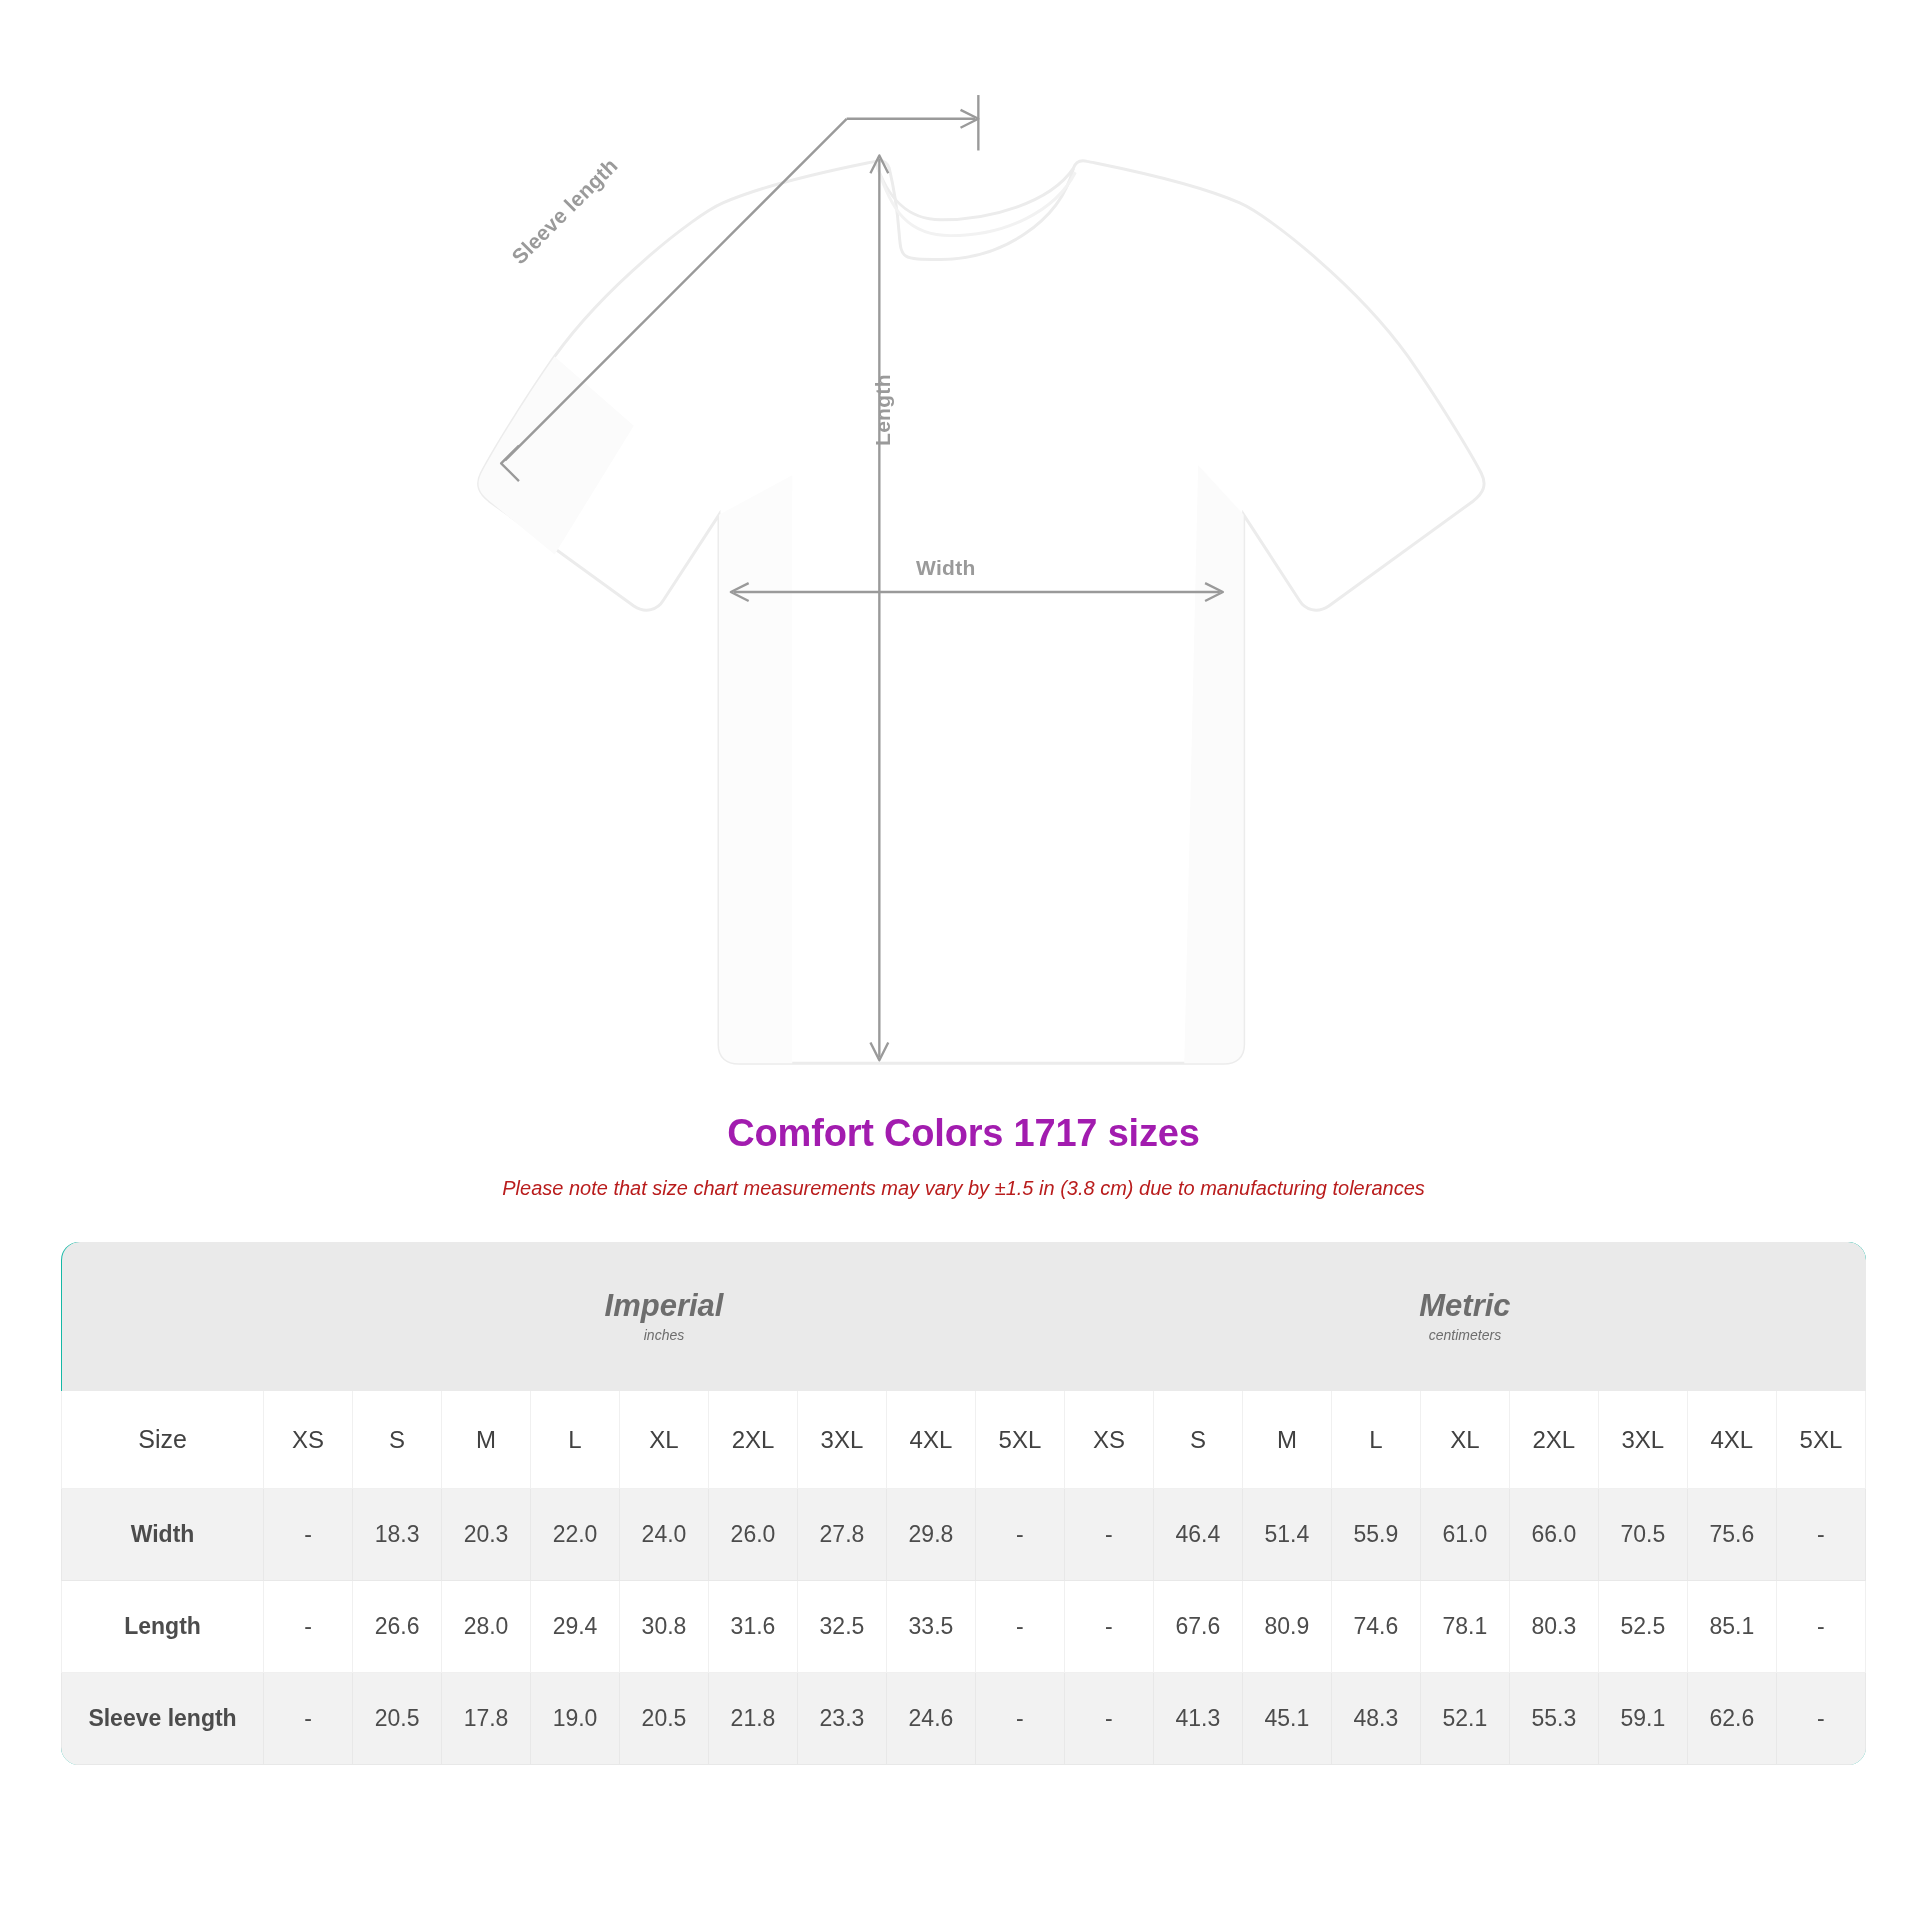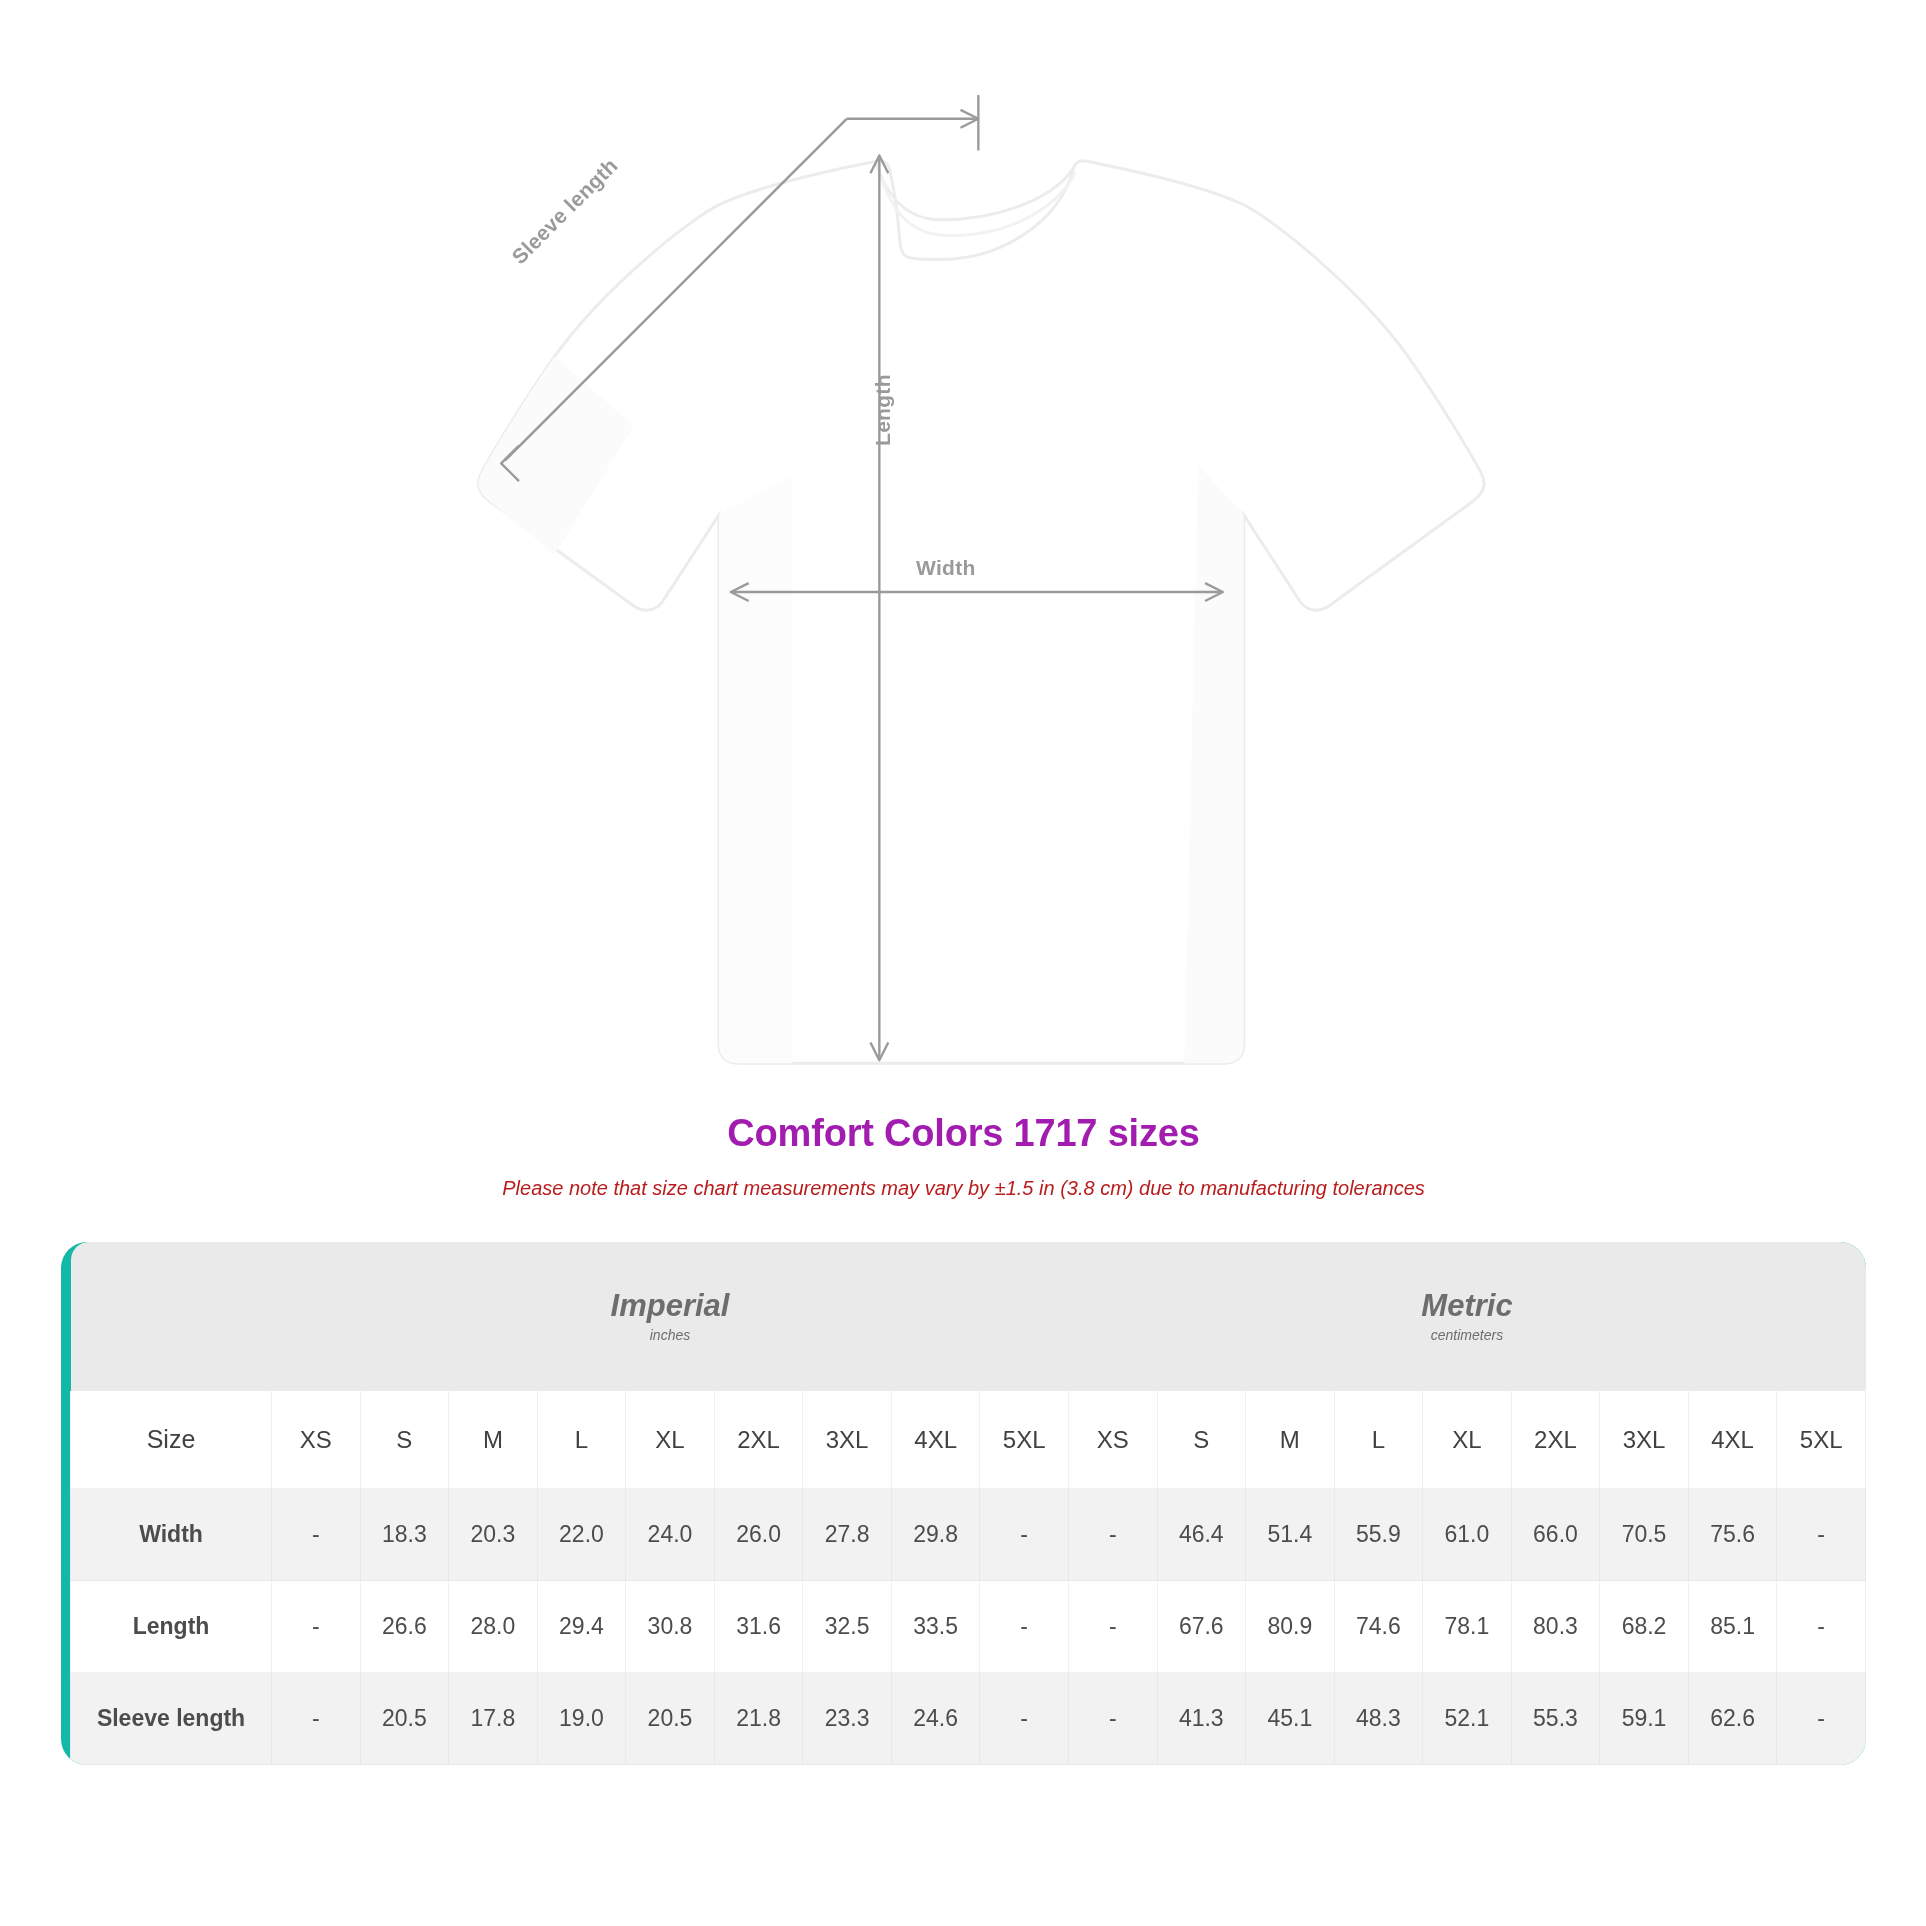--- a/index.html
+++ b/index.html
@@ -65,24 +65,23 @@
     text-align: center;
     font-size: 20px;
     font-style: italic;
     color: #b91c1c;
     margin: 22px 0 0 0;
   }
 
   
   .table-wrap {
     margin: 42px 61px 0 61px;
-    border-radius: 26px;
+    border-radius: 18px;
     overflow: hidden;
     background: #14b8a6;
-    padding-left: 9px;
   }
   table.size-table {
     border-collapse: collapse;
     width: 100%;
     table-layout: fixed;
   }
   table.size-table td, table.size-table th {
     border: 1px solid #f0f0f0;
     text-align: center;
     font-size: 23px;
@@ -291,21 +290,21 @@
         <td>31.6</td>
         <td>32.5</td>
         <td>33.5</td>
         <td>-</td>
         <td>-</td>
         <td>67.6</td>
         <td>80.9</td>
         <td>74.6</td>
         <td>78.1</td>
         <td>80.3</td>
-        <td>68.2</td>
+        <td>52.5</td>
         <td>85.1</td>
         <td>-</td>
       </tr>
 
       <tr class="data-row shaded">
         <td class="rowhead">Sleeve length</td>
         <td>-</td>
         <td>20.5</td>
         <td>17.8</td>
         <td>19.0</td>

